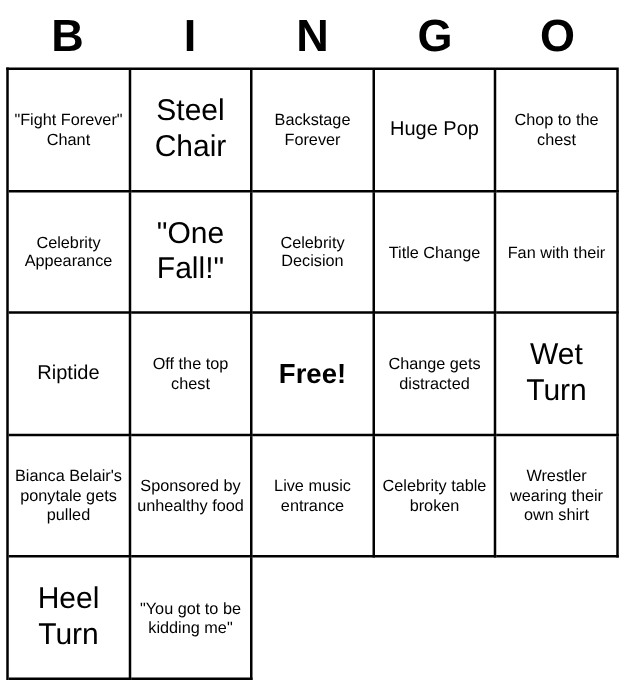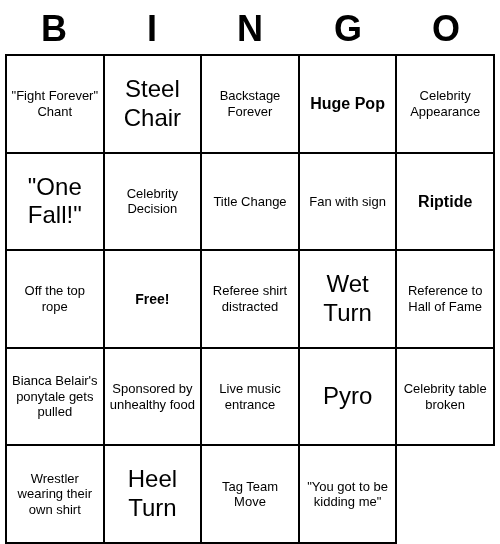--- a/index.html
+++ b/index.html
@@ -62,58 +62,56 @@
       line-height: 1.2;
     }
 
     .bingo-cell.large-text {
       font-size: 24px;
       font-weight: normal;
     }
 
     .bingo-cell.medium-text {
       font-size: 16px;
-      font-weight: bold;
+      font-weight: normal;
     }
 
     .bingo-cell.free-space {
-      font-size: 14px;
+      font-size: 22px;
       font-weight: bold;
     }
   </style>
 </head>
 <body>
 
 <div class="bingo-container">
   <div class="bingo-header">
     <span class="bingo-letter">B</span>
     <span class="bingo-letter">I</span>
     <span class="bingo-letter">N</span>
     <span class="bingo-letter">G</span>
     <span class="bingo-letter">O</span>
   </div>
   <div class="bingo-grid" id="grid-container">
   <div class="bingo-cell">"Fight Forever" Chant</div>
       <div class="bingo-cell large-text">Steel Chair</div>
       <div class="bingo-cell">Backstage Forever</div>
       <div class="bingo-cell medium-text">Huge Pop</div>
+      <div class="bingo-cell">Chop to the chest</div>
       <div class="bingo-cell">Celebrity Appearance</div>
       <div class="bingo-cell large-text">"One Fall!"</div>
       <div class="bingo-cell">Celebrity Decision</div>
       <div class="bingo-cell">Title Change</div>
-      <div class="bingo-cell">Fan with sign</div>
+      <div class="bingo-cell">Fan with their</div>
       <div class="bingo-cell medium-text">Riptide</div>
-      <div class="bingo-cell">Off the top rope</div>
+      <div class="bingo-cell">Off the top chest</div>
       <div class="bingo-cell free-space">Free!</div>
-      <div class="bingo-cell">Referee shirt distracted</div>
+      <div class="bingo-cell">Change gets distracted</div>
       <div class="bingo-cell large-text">Wet Turn</div>
-      <div class="bingo-cell">Reference to Hall of Fame</div>
       <div class="bingo-cell">Bianca Belair's ponytale gets pulled</div>
       <div class="bingo-cell">Sponsored by unhealthy food</div>
       <div class="bingo-cell">Live music entrance</div>
-      <div class="bingo-cell large-text">Pyro</div>
       <div class="bingo-cell">Celebrity table broken</div>
       <div class="bingo-cell">Wrestler wearing their own shirt</div>
       <div class="bingo-cell large-text">Heel Turn</div>
-      <div class="bingo-cell">Tag Team Move</div>
       <div class="bingo-cell">"You got to be kidding me"</div>
     </div>
 </div>
 
 </body></html>

